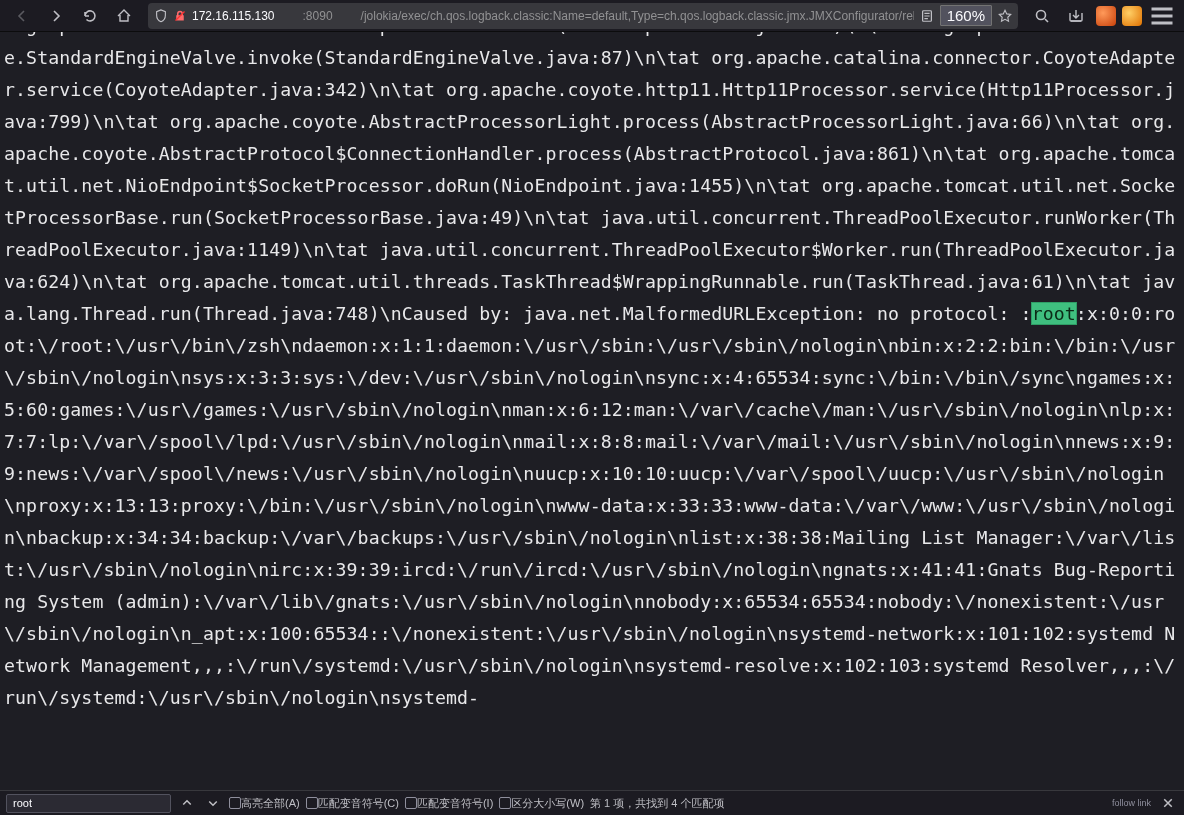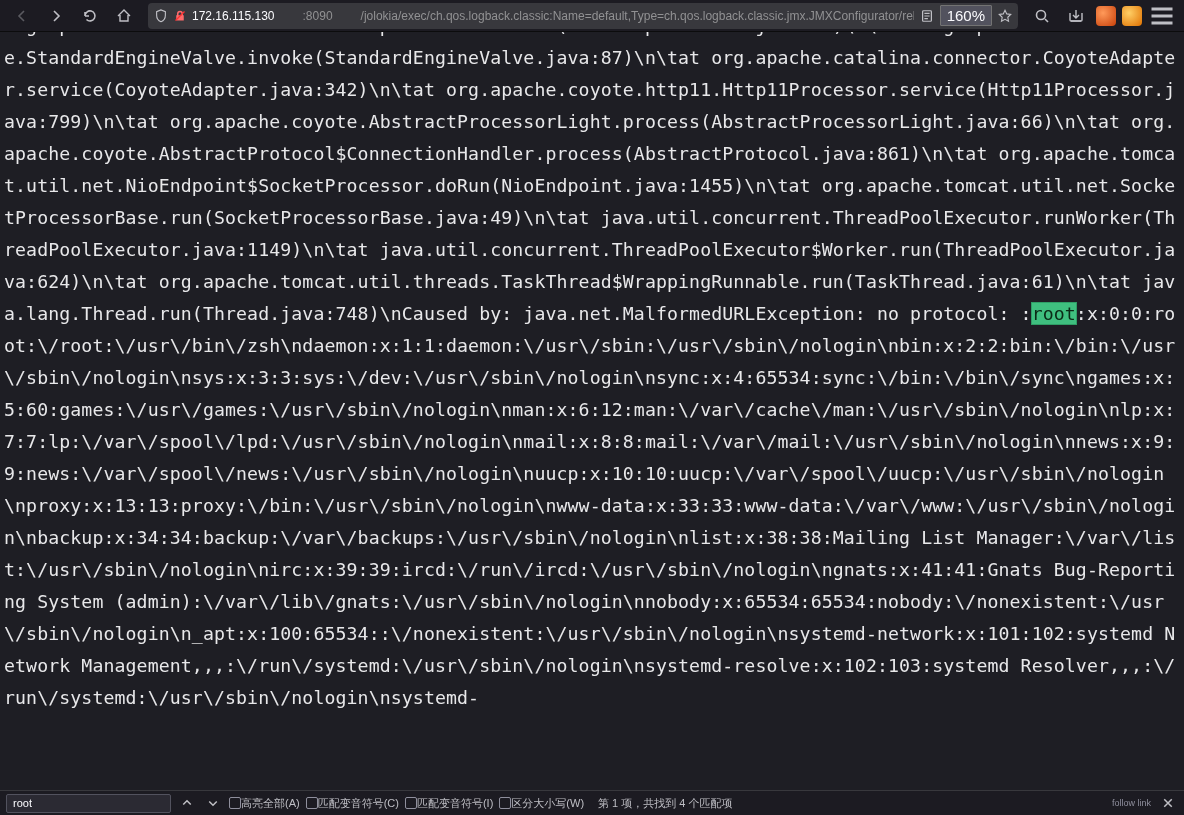--- a/index.html
+++ b/index.html
@@ -110,21 +110,21 @@
   }
   .arrow-btn {
     width: 20px; height: 20px;
     display: flex; align-items:center; justify-content:center;
     color: #bfbfc5; border-radius:3px;
   }
   .ckwrap { display:flex; align-items:center; }
   .ck {
     width: 12px; height: 12px; border:1px solid #8f8f9d; border-radius:2px; background:transparent;
   }
-  .status-text { margin-left: 8px; color:#bfbfc5; }
+  .status-text { color:#bfbfc5; }
   .findbar .spacer { flex:1; }
   .close-find { width:20px; height:20px; display:flex; align-items:center; justify-content:center; color:#bfbfc5; }
   .find-hint { color:#8f8f9d; font-size:9px; margin-right:1px; }
 </style>
 </head>
 <body>
 
 <div class="toolbar">
   <div class="nav-btn disabled">
     <svg viewBox="0 0 16 16" fill="none" stroke="currentColor" stroke-width="1.6">

